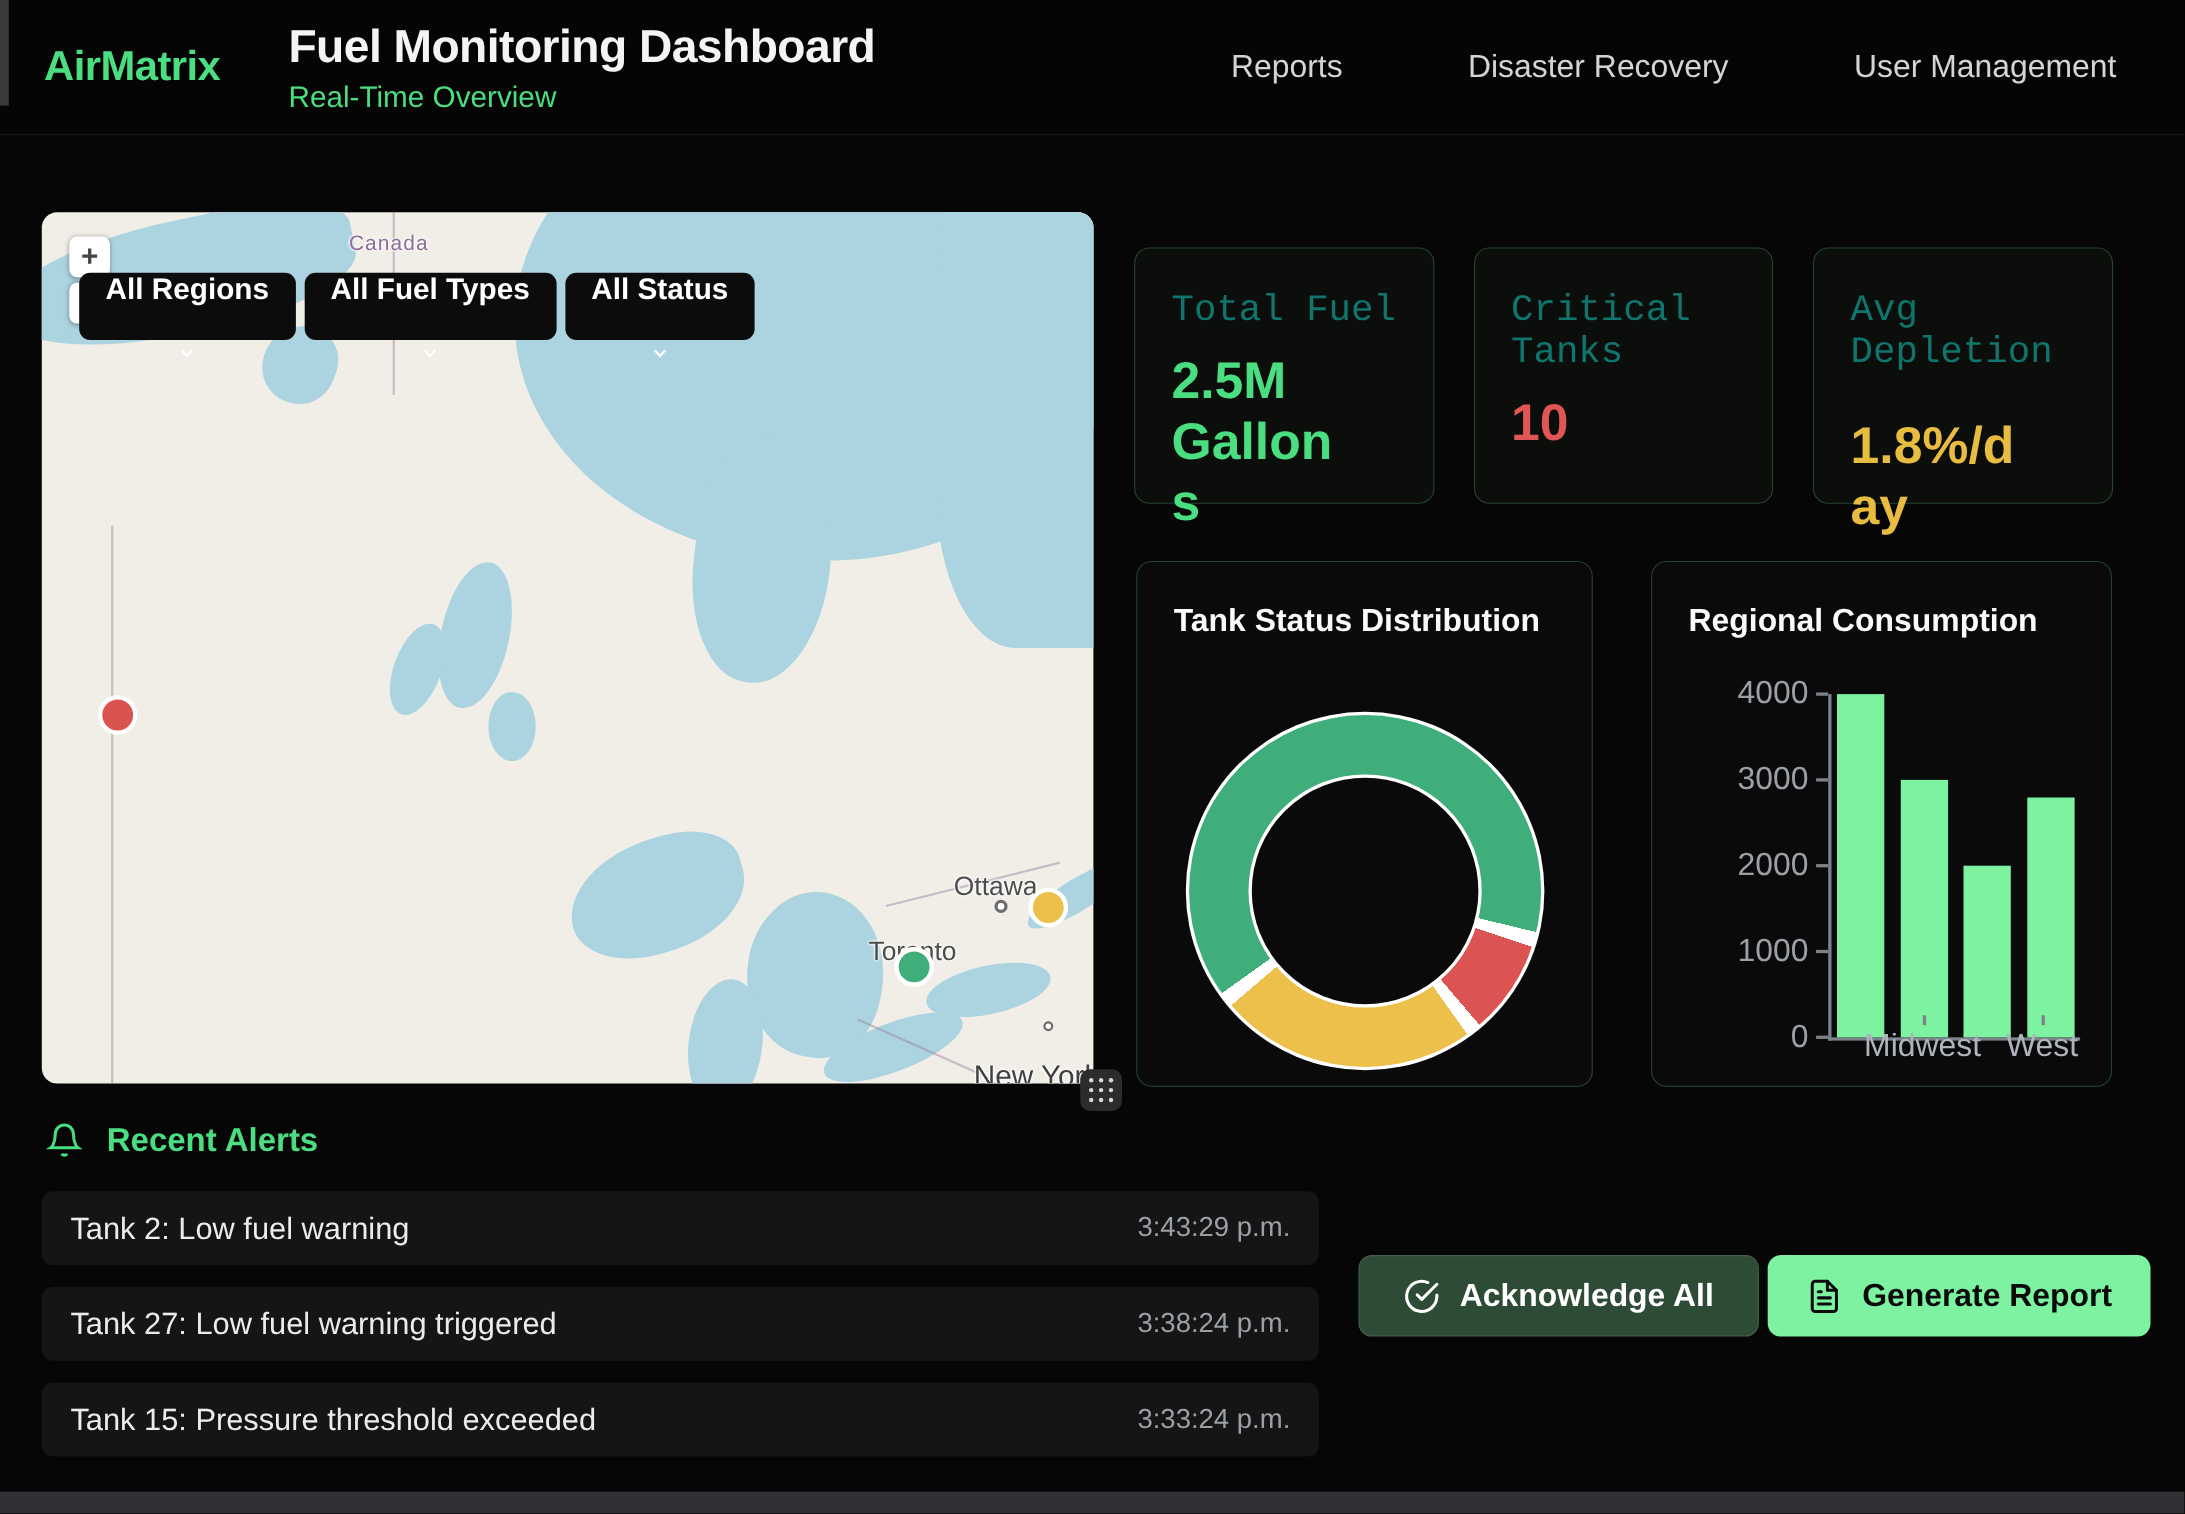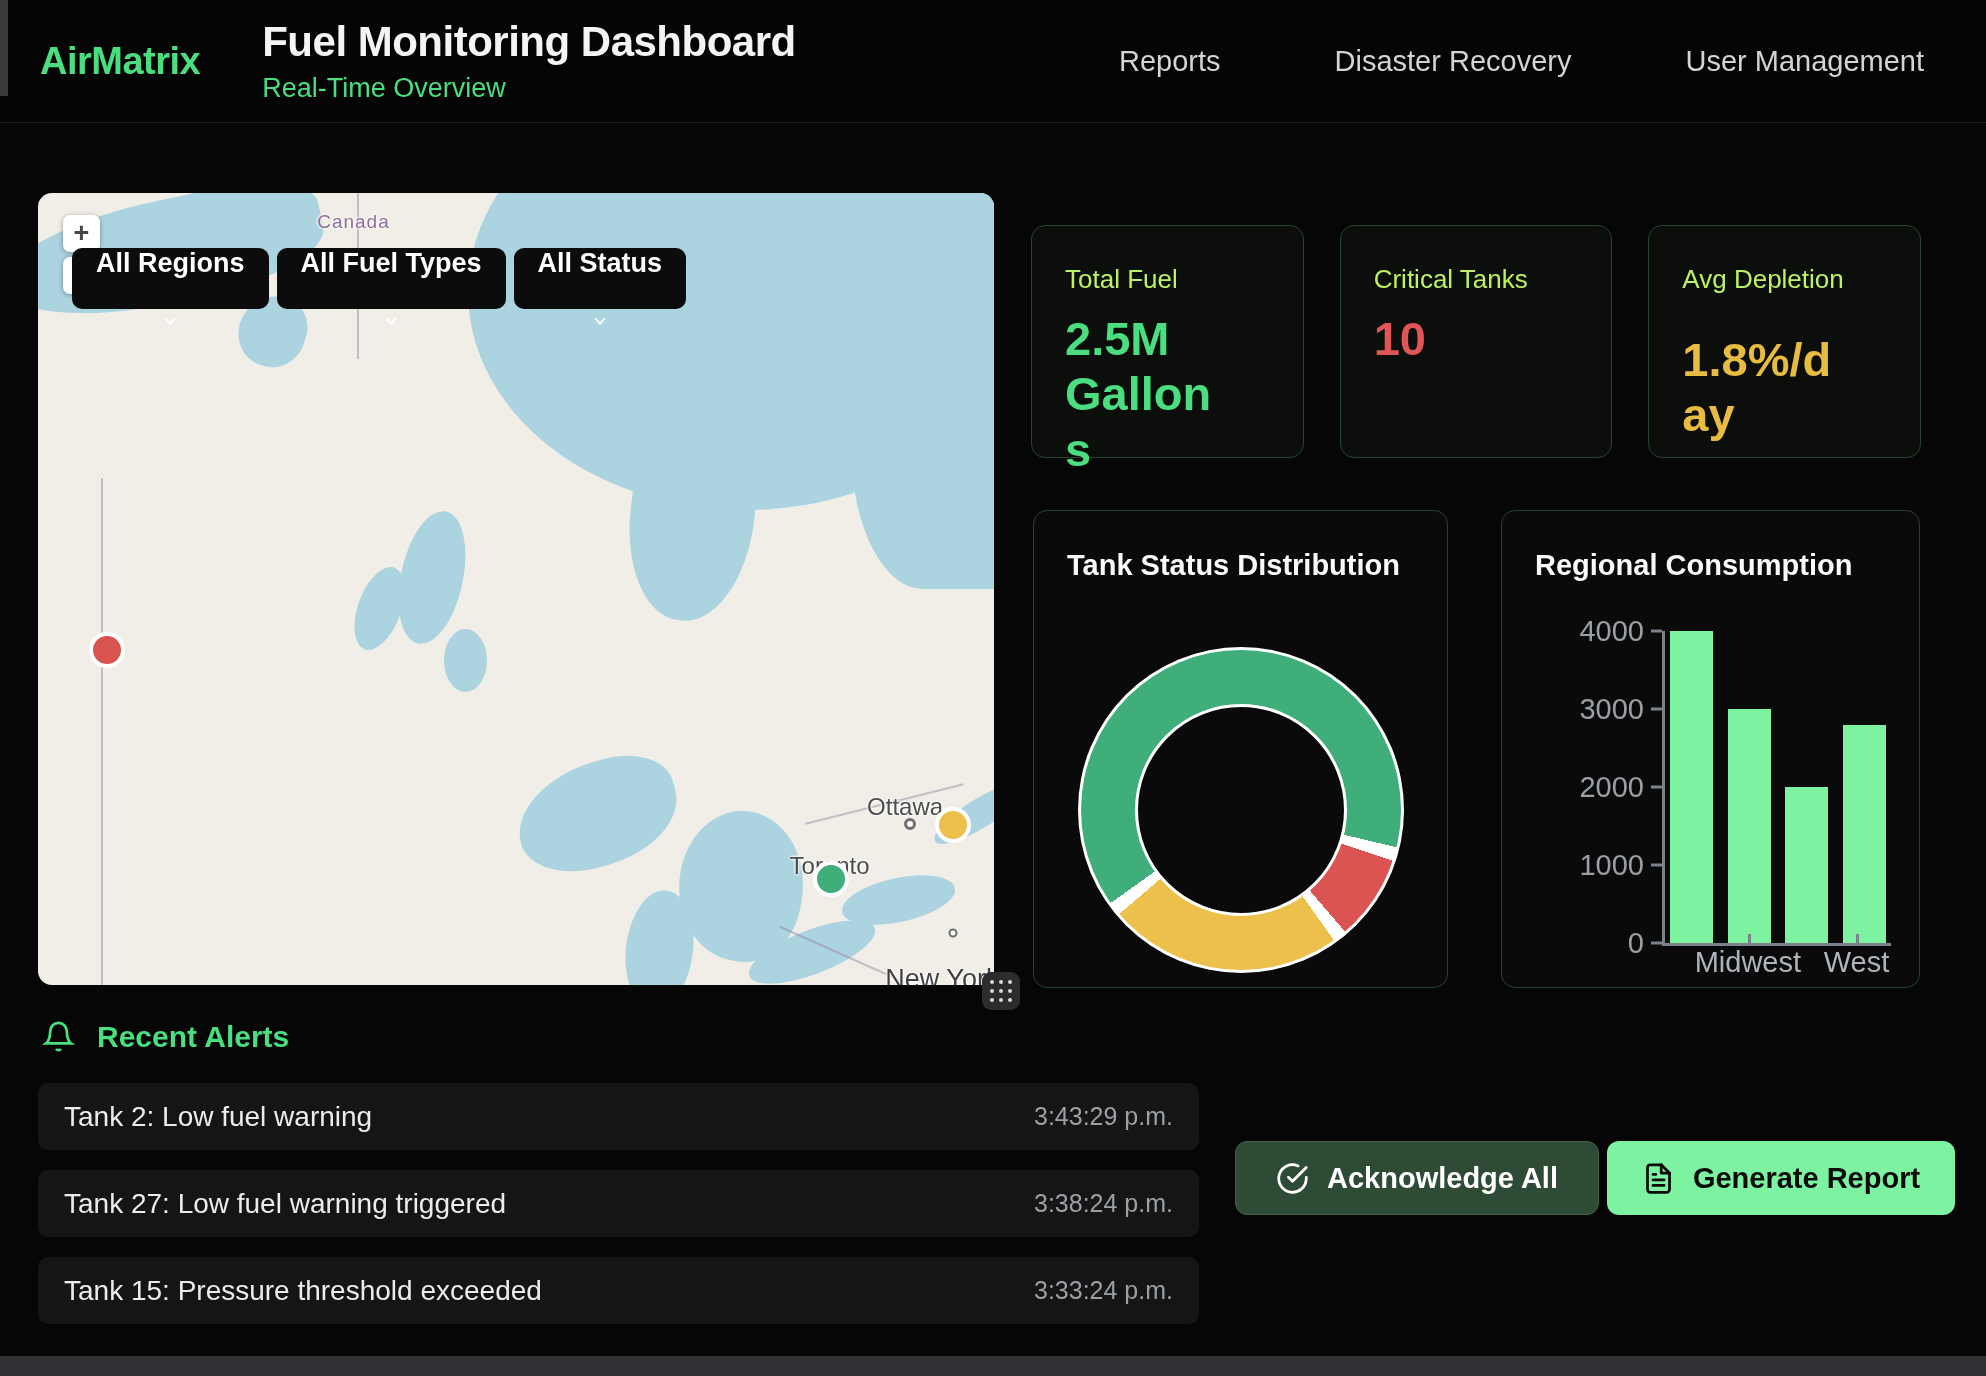--- a/index.html
+++ b/index.html
@@ -63,21 +63,21 @@
   .chev svg{width:16px;height:16px;stroke:#fff;stroke-width:3;fill:none;}
   .drag-handle{position:absolute;left:982px;top:972px;width:38px;height:38px;background:#2c2c2e;
                border-radius:9px;display:grid;grid-template-columns:repeat(3,4px);
                grid-template-rows:repeat(3,4px);gap:5px;align-content:center;justify-content:center;
                z-index:6;cursor:grab;}
   .drag-handle i{width:4px;height:4px;border-radius:50%;background:#d8d8d8;}
   
   .stats{position:absolute;left:1031px;top:225px;width:890px;height:233px;display:flex;gap:36px;}
   .stat-card{flex:1;background:#0b0e0b;border:1.5px solid #25452f;border-radius:14px;
              padding:38px 0 0 33px;box-sizing:border-box;}
-  .stat-label{color:#bef264;font-size:26px;margin-bottom:16px;}
+  .stat-label{color:#0f766e;font-size:34px;margin-bottom:16px;font-family:Liberation Mono, monospace;}
   .stat-value{font-size:47px;font-weight:bold;line-height:1.18;max-width:170px;overflow-wrap:anywhere;}
   .v-green{color:#4ade80;}
   .v-red{color:#e05555;}
   .v-amber{color:#e8bb41;margin-top:37px;}
   
   .chart-card{position:absolute;background:#0a0a0a;border:1.5px solid #25452f;border-radius:14px;
               box-sizing:border-box;}
   .card-donut{left:1033px;top:510px;width:415px;height:478px;}
   .card-bars{left:1501px;top:510px;width:419px;height:478px;}
   .chart-title{position:absolute;left:33px;top:38px;color:#fafafa;font-size:29px;font-weight:bold;}
@@ -87,21 +87,21 @@
   .donut-hole{position:absolute;left:50%;top:50%;transform:translate(-50%,-50%);width:212px;
               height:212px;border-radius:50%;background:#0a0a0a;border:3px solid #fff;box-sizing:border-box;}
   .bar-yaxis{position:absolute;left:8px;top:120px;width:152px;height:312px;}
   .y-tick{position:absolute;right:0;transform:translateY(50%);display:flex;align-items:center;gap:7px;}
   .y-tick span{color:#9aa0a6;font-size:29px;}
   .y-tick i{width:11px;height:3px;background:#7c828a;}
   .bar-plot{position:absolute;left:160px;top:120px;width:216px;height:312px;
             border-left:3px solid #7c828a;border-bottom:3px solid #7c828a;box-sizing:content-box;
             display:flex;align-items:flex-end;justify-content:space-between;padding:0 5px;}
   .bar{width:43px;}
-  .bar-xlabels{position:absolute;left:165px;top:423px;width:216px;display:flex;
+  .bar-xlabels{position:absolute;left:165px;top:412px;width:216px;display:flex;
                justify-content:space-between;padding:0 5px;box-sizing:border-box;}
   .bar-xlabel{width:43px;position:relative;height:46px;}
   .bar-xlabel i{position:absolute;left:50%;top:0;width:3px;height:9px;background:#7c828a;}
   .bar-xlabel span{position:absolute;left:50%;top:12px;transform:translateX(-50%);
                    color:#aeb4bb;font-size:29px;white-space:nowrap;}
   
   .alerts-head{position:absolute;left:42px;top:1020px;display:flex;align-items:flex-start;gap:22px;}
   .alerts-head svg{width:33px;height:33px;stroke:#4ade80;stroke-width:2;fill:none;}
   .alerts-title{color:#4ade80;font-size:30px;font-weight:bold;}
   .alert-list{position:absolute;left:38px;top:1083px;width:1161px;display:flex;

